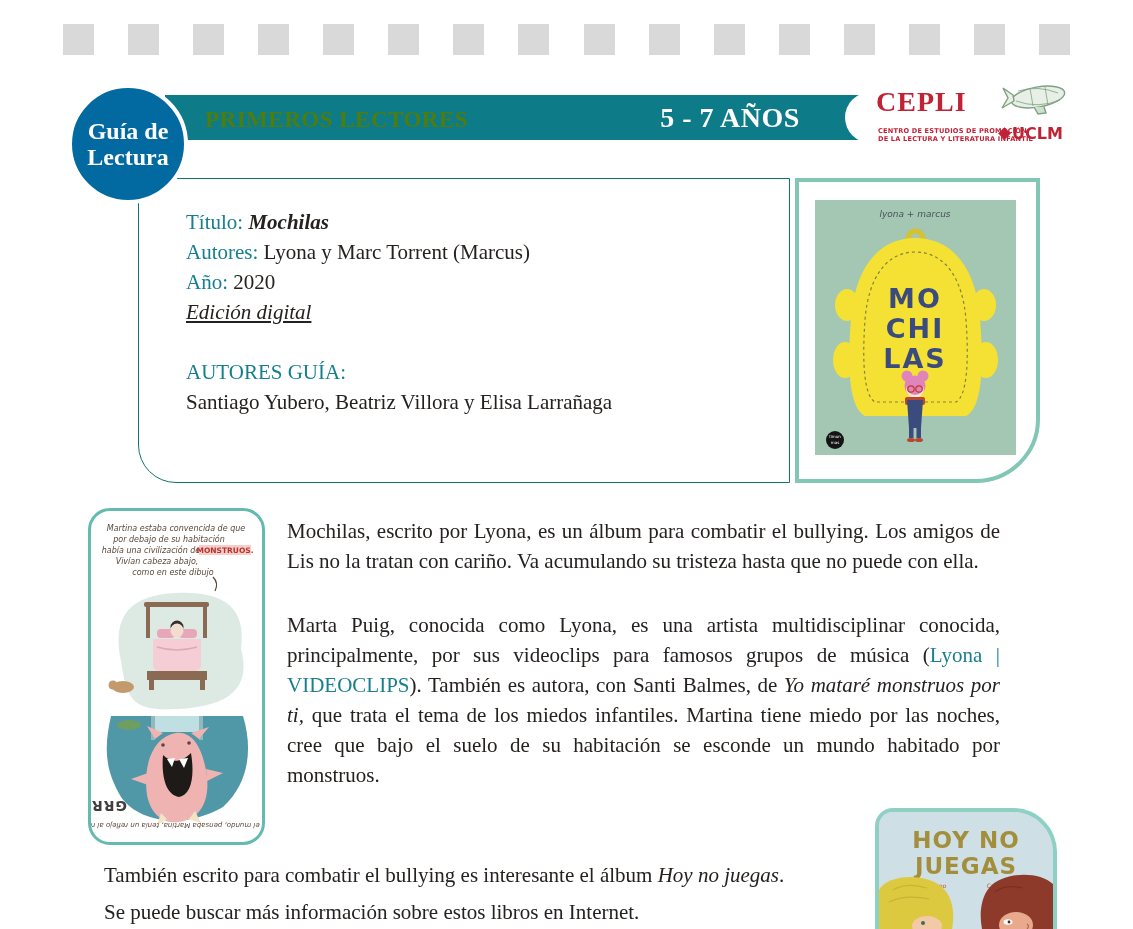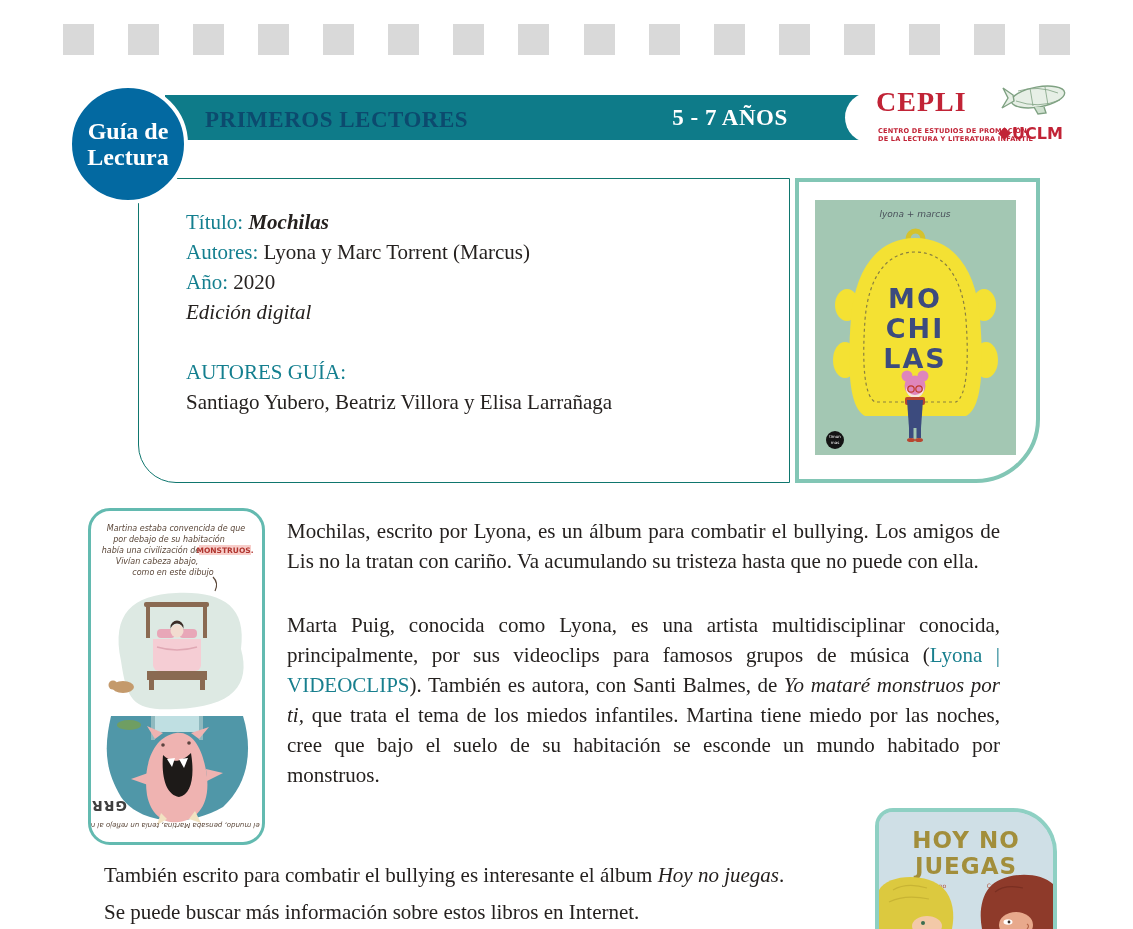--- a/index.html
+++ b/index.html
@@ -9,23 +9,23 @@
   #page { position:relative; width:1133px; height:929px; background:#fff; overflow:hidden; }
 
   
   #perf-row { left:63px; top:24px; width:1007px; height:31px; display:flex; justify-content:space-between; }
   .perf-sq { width:31px; height:31px; background:#d9d9d9; }
 
   
   #teal-bar { left:165px; top:95px; width:713px; height:45px; background:#0e7b89; }
   #bar-cap  { left:845px; top:92px; width:288px; height:51px; background:#fff; border-radius:26px 0 0 26px; }
   #bar-title { left:205px; top:95px; height:50px; display:flex; align-items:center;
-               color:#0c4a6e; font-weight:bold; font-size:23px; letter-spacing:.5px; }
+               color:#4d7c0f; font-weight:bold; font-size:23px; letter-spacing:.5px; }
   #bar-age { left:640px; top:95px; width:180px; height:45px; display:flex; align-items:center; justify-content:center;
-             color:#fff; font-weight:bold; font-size:23px; letter-spacing:.5px; }
+             color:#fff; font-weight:bold; font-size:28px; letter-spacing:.5px; }
 
   
   #badge { left:68px; top:84px; width:120px; height:120px; border-radius:50%;
            background:#0369a1; border:4px solid #fff; z-index:5;
            display:flex; flex-direction:column; align-items:center; justify-content:center;
            color:#fff; font-weight:bold; font-size:24px; line-height:26px; }
 
   
   #cepli-name { left:876px; top:86px; font-size:28px; font-weight:bold; letter-spacing:1px; color:#c12336; }
   #cepli-sub  { left:878px; top:127px; font-family:"DejaVu Sans", sans-serif; font-weight:bold;
@@ -34,21 +34,21 @@
   #uclm       { left:1000px; top:124px; display:flex; align-items:center; gap:3px;
                 font-family:"DejaVu Sans", sans-serif; font-weight:bold; font-size:16px; color:#c12336; }
   #uclm .diamond { width:9px; height:9px; background:#c12336; transform:rotate(45deg); display:inline-block; }
 
   
   #info-box { left:138px; top:178px; width:652px; height:305px; border:1px solid #0f766e;
               border-radius:2px 0 0 38px; padding:28px 20px 0 47px; font-size:21px; line-height:30px; }
   .f-label { color:#147f8f; }
   .f-value { color:#25211f; }
   .v-bold-italic { font-weight:bold; font-style:italic; }
-  .edition { font-style:italic; }
+  .edition { font-style:italic;text-decoration:underline; }
   .guide-label { color:#147f8f; margin-top:30px; }
 
   
   #cover-box { left:795px; top:178px; width:245px; height:305px; border:4px solid #82c6b5;
                border-radius:0 0 64px 0; }
   #cover-art { left:815px; top:200px; width:201px; height:255px; }
 
   
   #illus-box { left:88px; top:508px; width:177px; height:337px; border:3px solid #63bab0;
                border-radius:22px; overflow:hidden; background:#fff; }

